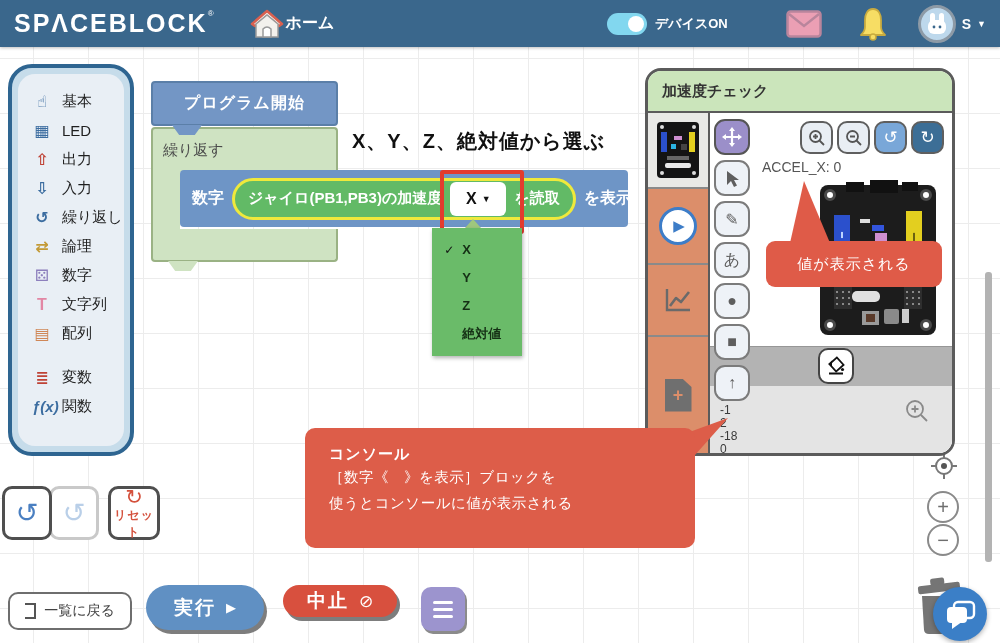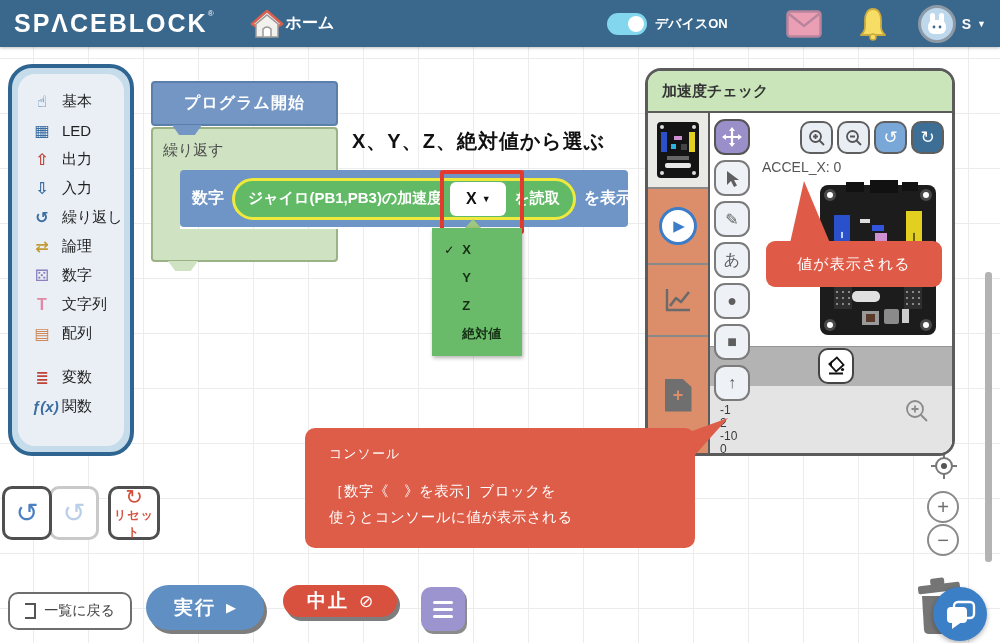--- a/index.html
+++ b/index.html
@@ -123,21 +123,21 @@
   .graybar{position:absolute;left:0;top:233px;right:0;height:40px;background:#b3b3b3;border-top:1px solid #969696;z-index:2;}
   .bucket-btn{position:absolute;left:108px;top:235px;width:36px;height:36px;background:#fff;border:2px solid #444;
               border-radius:10px;display:flex;align-items:center;justify-content:center;box-sizing:border-box;z-index:3;cursor:pointer;}
   .console{position:absolute;left:0;top:273px;right:0;bottom:0;background:#e4e4e4;padding:5px 0 0 10px;
            font-size:12px;line-height:13px;color:#3a3a3a;z-index:2;}
   .console-zoom{position:absolute;right:22px;top:12px;cursor:pointer;}
 
   
   .callout-console{position:absolute;left:305px;top:428px;width:390px;height:120px;background:#dd5d49;border-radius:10px;
                    box-sizing:border-box;padding:17px 24px;color:#fff;z-index:7;}
-  .cc-title{font-size:13px;font-weight:normal;margin-bottom:15px;letter-spacing:1px;}
+  .cc-title{font-size:15px;font-weight:bold;letter-spacing:1px;}
   .cc-line{font-size:14.5px;line-height:26px;letter-spacing:.5px;}
   .cc-tail{position:absolute;left:598px;top:406px;z-index:6;}
   .cv-tail{position:absolute;left:78px;top:66px;z-index:4;}
 
   
   .back-btn{position:absolute;left:8px;top:592px;width:124px;height:38px;background:#fff;border:2px solid #6e6e6e;
             border-radius:10px;box-sizing:border-box;display:flex;align-items:center;justify-content:center;gap:8px;
             font-size:14px;color:#444;cursor:pointer;}
   .back-glyph{width:9px;height:12px;border:2px solid #555;border-left:none;display:inline-block;}
   .run-btn{position:absolute;left:146px;top:585px;width:118px;height:45px;border-radius:23px;background:#6090c3;
@@ -446,21 +446,21 @@
             <polygon points="3.5,9 7,5.5 7,12" fill="#111"></polygon>
             <circle cx="17.5" cy="14.5" r="1.6" fill="#111"></circle>
             <path d="M4 18.5 H18" stroke="#111" stroke-width="1.8"></path>
           </svg>
         </div>
 
         <div class="console">
           <div>5</div>
           <div>-1</div>
           <div>2</div>
-          <div>-10</div>
+          <div>-18</div>
           <div>0</div>
           <div class="console-zoom">
             <svg width="26" height="26" viewBox="0 0 26 26">
               <circle cx="11" cy="11" r="8" fill="none" stroke="#8a8a8a" stroke-width="1.8"></circle>
               <path d="M17 17 L23 23 M7.5 11 H14.5 M11 7.5 V14.5" stroke="#8a8a8a" stroke-width="1.8"></path>
             </svg>
           </div>
         </div>
       </div>
     </div>

